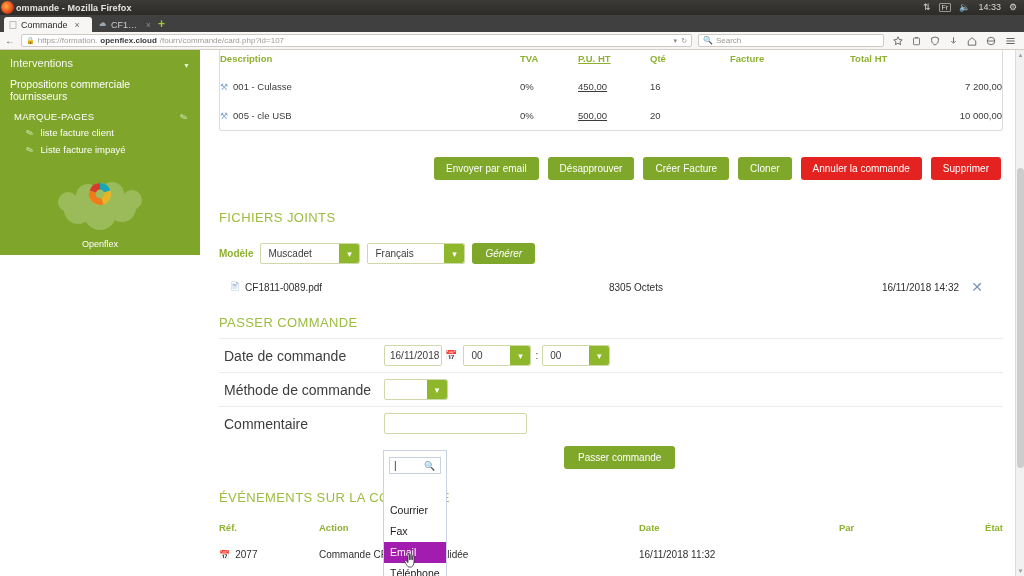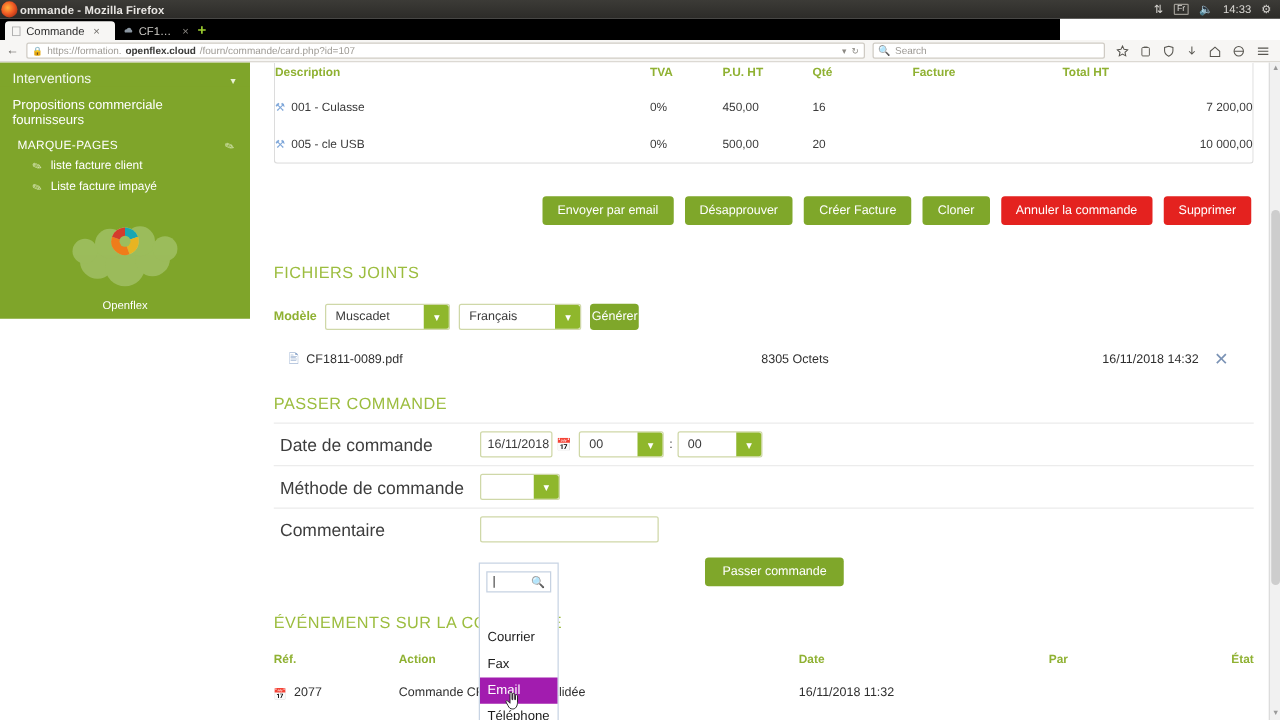--- a/index.html
+++ b/index.html
@@ -21,22 +21,22 @@
     position: absolute; left: 1px; top: 1px; width: 13px; height: 13px;
     border-radius: 50%;
     background: radial-gradient(circle at 40% 40%, #ffb13c 0%, #f05a24 45%, #8a1c10 100%);
   }
   .tray { margin-left: auto; display: flex; align-items: center; gap: 8px; margin-right: 7px; }
   .tray-item { font-size: 9px; color: #dcdad6; line-height: 1; }
   .kbd-box { border: 1px solid #9a9790; padding: 0 2px; font-size: 7px; border-radius: 1px; }
 
   
   .tabbar {
-    position: absolute; top: 15px; left: 0; width: 848px; height: 17px;
-    background: #000000;
+    position: absolute; top: 15px; left: 0; width: 1024px; height: 17px;
+    background: #404040;
   }
   .tab {
     position: absolute; top: 2px; height: 15px;
     display: flex; align-items: center; gap: 4px;
     padding: 0 5px; font-size: 9px; color: #cfcdc8;
     border-radius: 3px 3px 0 0;
   }
   .tab.active { background: #f7f6f4; color: #2b2b2b; }
   .tab .favicon { width: 8px; height: 8px; flex: 0 0 8px; opacity: .75; }
   .tab .label { white-space: nowrap; overflow: hidden; text-overflow: ellipsis; }
@@ -108,21 +108,21 @@
     border-radius: 0 0 3px 3px;
   }
   table.items { width: 100%; border-collapse: collapse; }
   table.items th {
     font-size: 9.5px; color: #8fb132; font-weight: bold; text-align: left;
     padding: 3px 0 8px 0;
   }
   table.items td { font-size: 9.5px; color: #3b3b3b; padding: 9px 0; }
   .c-desc { padding-left: 14px; width: 300px; }
   .c-tva  { width: 58px; }
-  .c-pu   { width: 72px; text-align: left; }
+  .c-pu   { width: 72px; text-align: left; text-decoration: underline; }
   .c-qte  { width: 80px; text-align: left; }
   .c-rem  { width: 120px; text-align: left; }
   .c-tot  { text-align: right; padding-right: 16px; }
   th.c-tot { text-align: right; padding-right: 16px; }
   .row-ico { color: #7fa7d9; font-size: 9px; margin-right: 5px; }
 
   .btnrow {
     position: absolute; left: 19px; top: 107px; width: 784px;
     display: flex; justify-content: flex-end; gap: 9px; padding-right: 2px;
   }
@@ -394,21 +394,21 @@
       <div class="attach-row">
         <span class="lbl-model">Modèle</span>
         <div class="sel" style="width:100px;">
           <span>Muscadet</span>
           <span class="arrow">▾</span>
         </div>
         <div class="sel" style="width:98px;">
           <span>Français</span>
           <span class="arrow">▾</span>
         </div>
-        <button class="btn green" style="padding:5px 1px;">Générer</button>
+        <button class="btn green" style="padding:5px 13px;font-style:italic;">Générer</button>
       </div>
 
       <div class="file-row">
         <span class="file-name">
           <span class="file-ico">🖹</span>
           <span>CF1811-0089.pdf</span>
         </span>
         <span class="file-size">8305 Octets</span>
         <span class="file-date">16/11/2018 14:32</span>
         <span class="file-x">✕</span>

